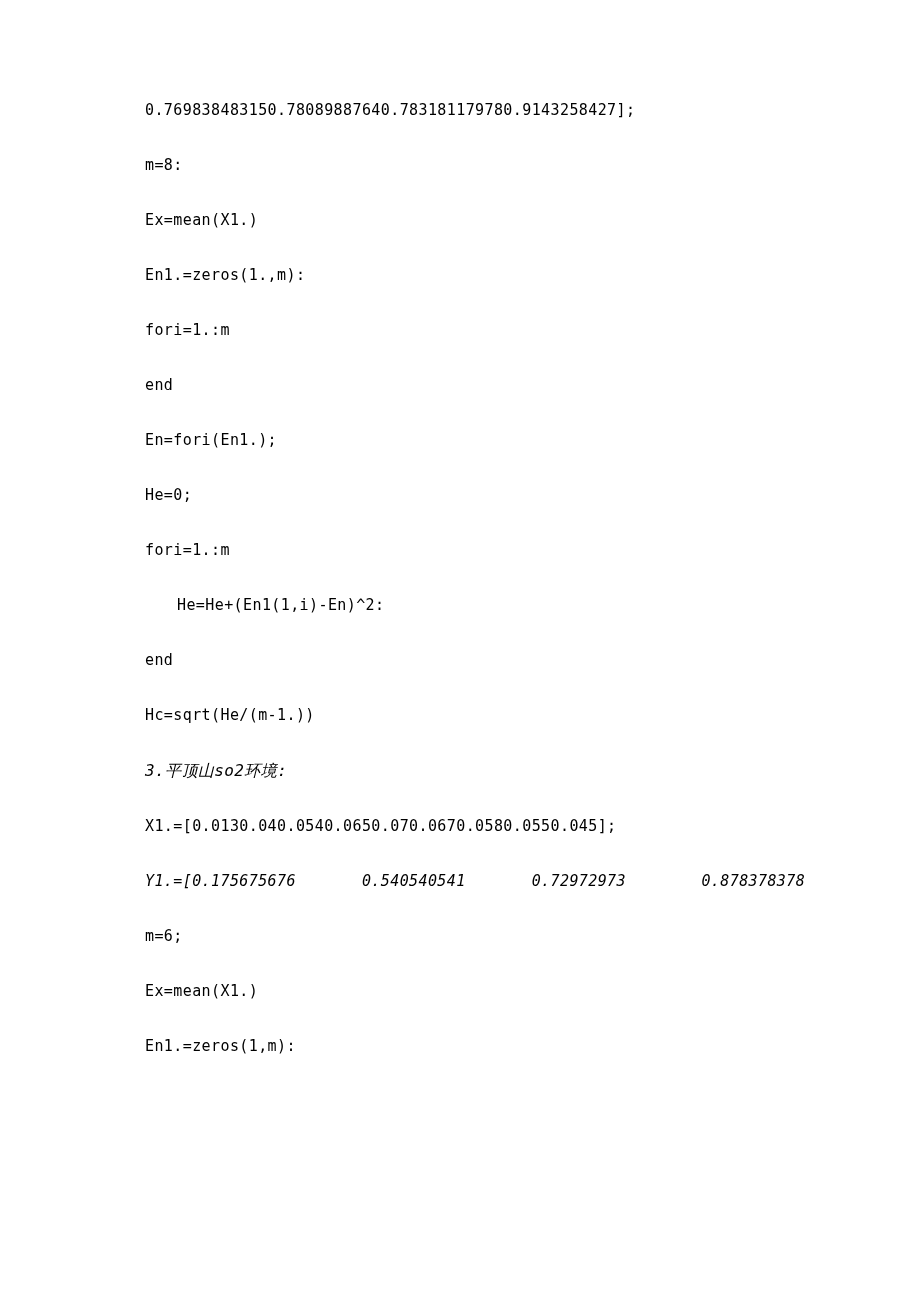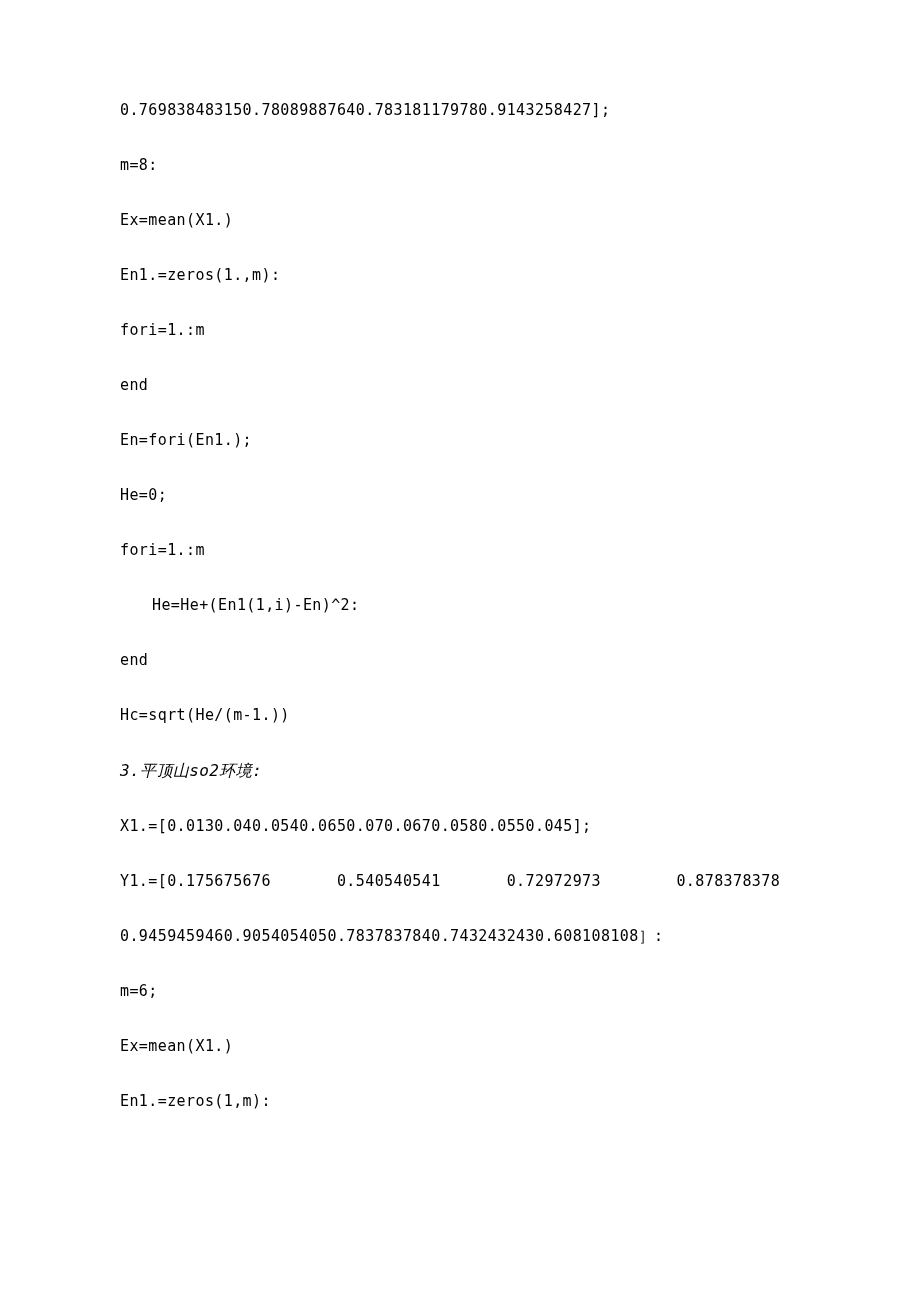--- a/index.html
+++ b/index.html
@@ -16,30 +16,32 @@
     position: relative;
   }
   .line {
     font-size: 15px;
     line-height: 1.4;
     color: #000000;
     margin-bottom: 34px;
     white-space: pre;
     font-family: "SimSun", "NSimSun", monospace;
     letter-spacing: 0.4px;
+    margin-left: 25px;
   }
   .indent {
     padding-left: 32px;
   }
   .heading {
     font-size: 16px;
     font-style: italic;
   }
   .spaced {
     word-spacing: 0;
+    font-style: italic;
   }
 </style>
 </head>
 <body>
 
 <div class="page">
 
   <div class="line">0.769838483150.78089887640.783181179780.9143258427];</div>
 
   <div class="line">m=8:</div>
@@ -65,21 +67,20 @@
 
 
   <div class="line">Hc=sqrt(He/(m-1.))</div>
 
   <div class="line heading">3.平顶山so2环境:</div>
 
   <div class="line">X1.=[0.0130.040.0540.0650.070.0670.0580.0550.045];</div>
 
   <div class="line spaced">Y1.=[0.175675676       0.540540541       0.72972973        0.878378378</div>
 
-  <div class="line">0.9459459460.9054054050.7837837840.7432432430.608108108］:</div>
 
   <div class="line">m=6;</div>
 
   <div class="line">Ex=mean(X1.)</div>
 
   <div class="line">En1.=zeros(1,m):</div>
 
 </div>
 
 </body></html>

